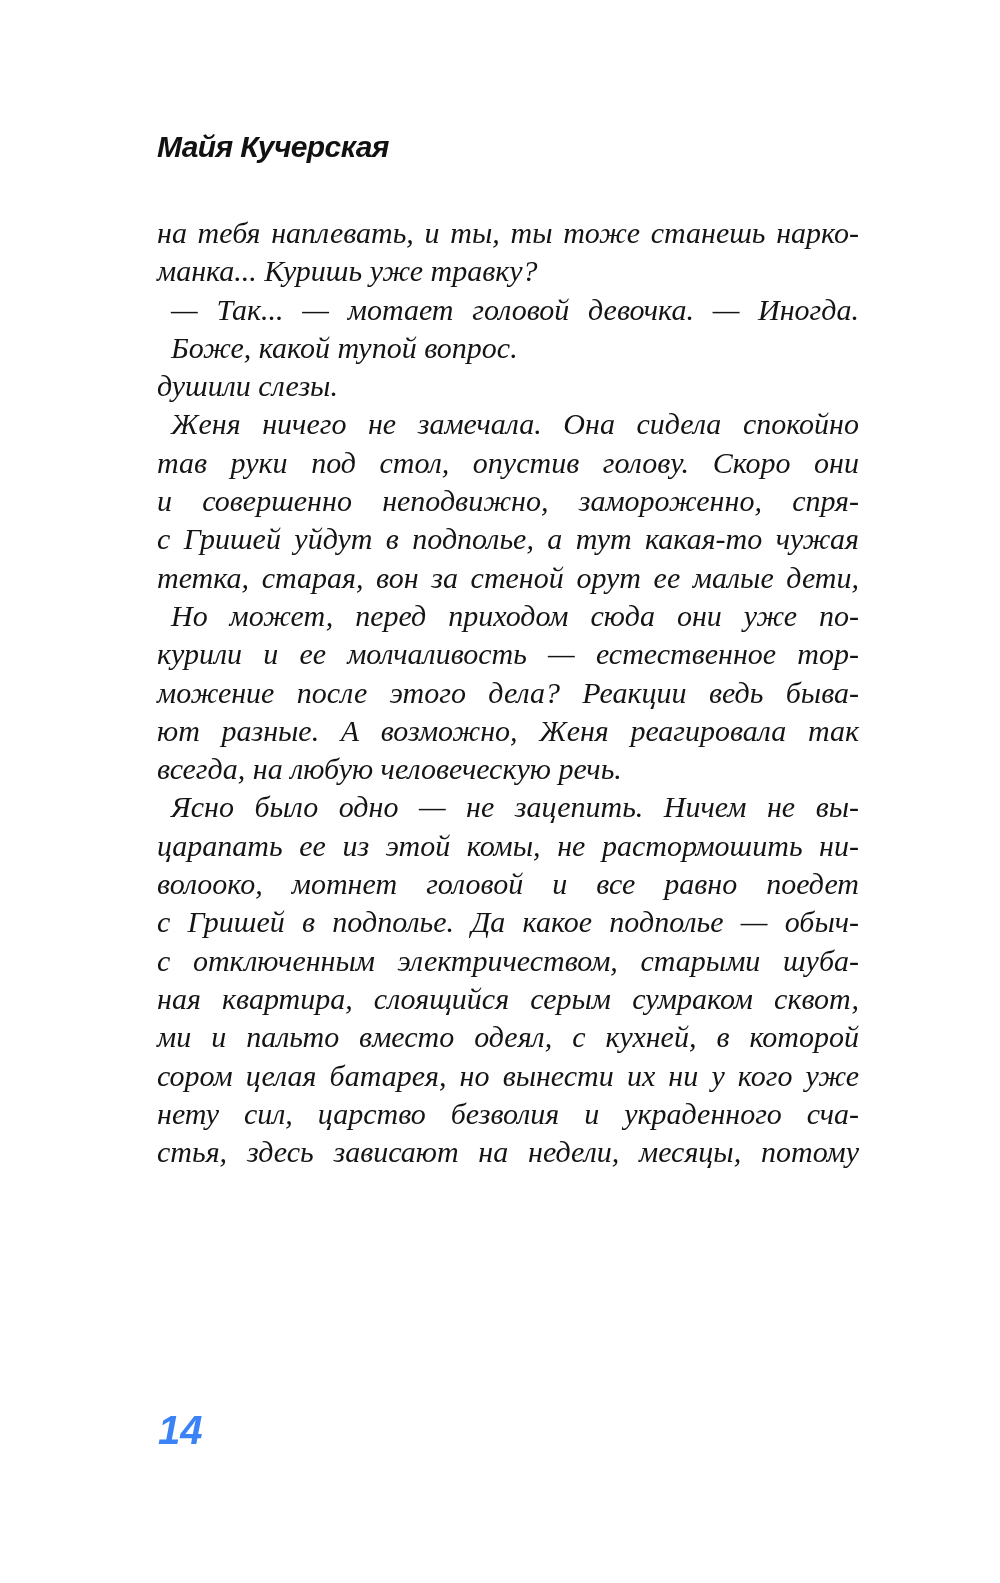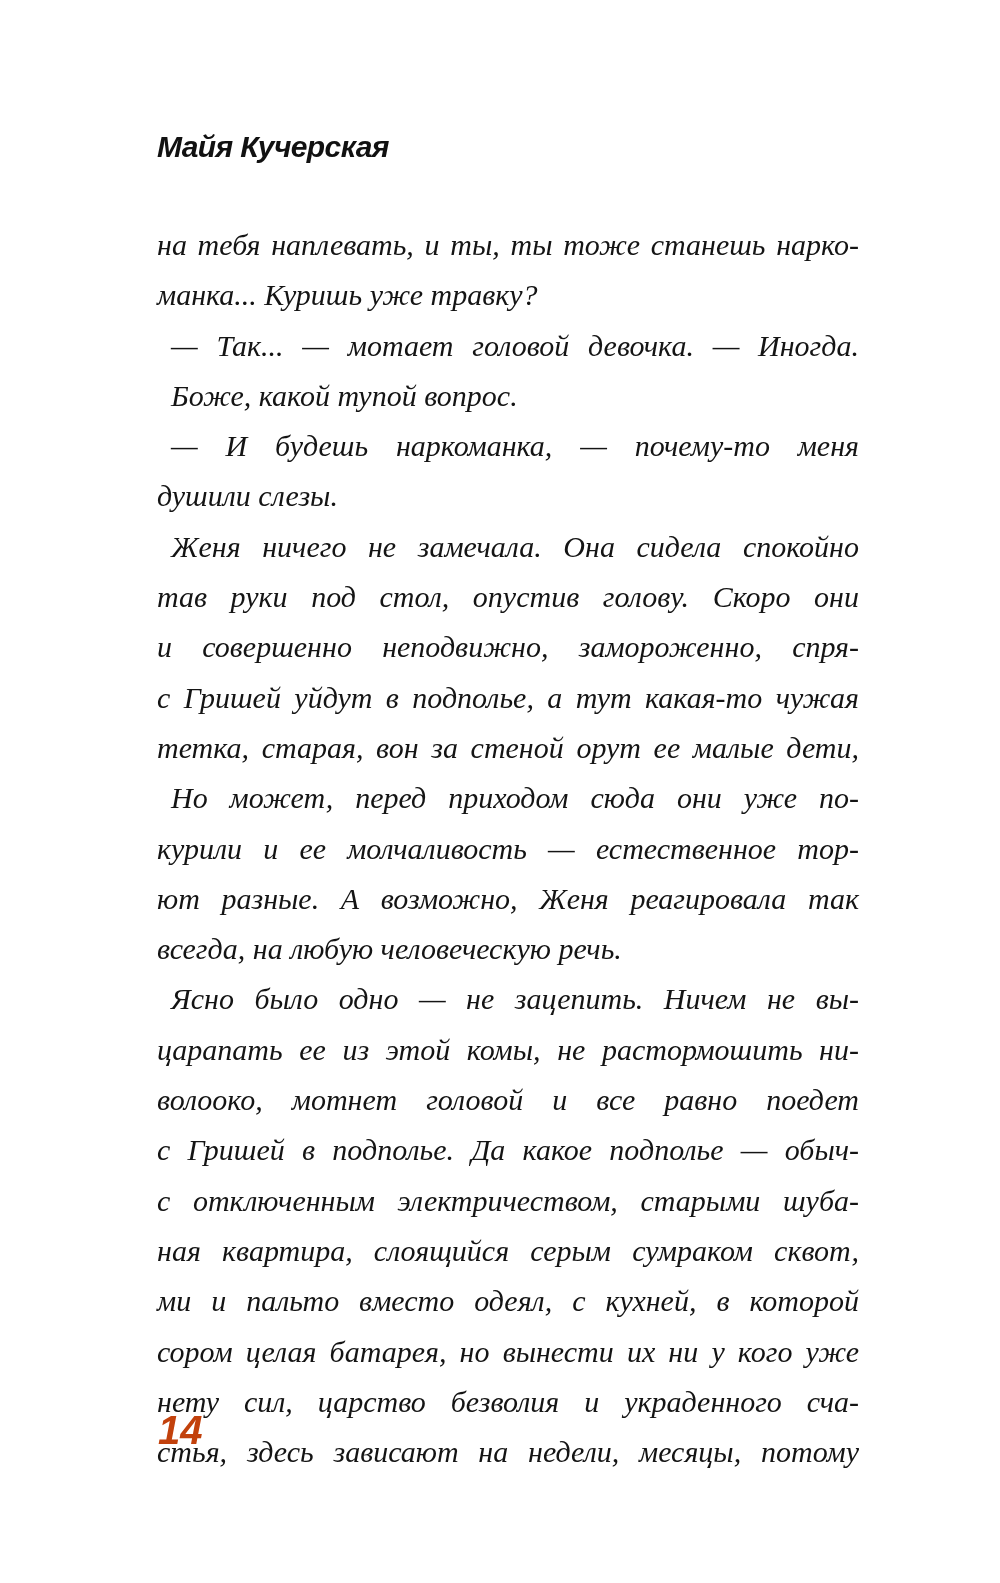--- a/index.html
+++ b/index.html
@@ -35,59 +35,58 @@
     top: 214px;
     width: 702px;
   }
   .line {
     font-size: 30px;
     line-height: 38.3px;
     text-align: justify;
     text-align-last: justify;
     text-justify: inter-word;
     white-space: normal;
-    margin-top: 12px;
   }
   .line.end {
     text-align-last: left;
   }
   .line.indent {
     text-indent: 14px;
   }
   .page-number {
     position: absolute;
     left: 158px;
     top: 1408px;
     font-family: "Liberation Sans", "DejaVu Sans", sans-serif;
     font-weight: 700;
     font-size: 40px;
     line-height: 44px;
-    color: #c2410c;
+    color: #3b82f6;
   }
 </style>
 </head>
 <body>
 
 <div class="page">
   <div class="running-header">Майя Кучерская</div>
 
   <div class="text-block">
       <div class="line">на тебя наплевать, и ты, ты тоже станешь нарко-</div>
       <div class="line end">манка... Куришь уже травку?</div>
       <div class="line indent">— Так... — мотает головой девочка. — Иногда.</div>
       <div class="line indent end">Боже, какой тупой вопрос.</div>
-      <div class="line indent">— И будешь наркоманка, — почему-то меня</div>
       <div class="line end">душили слезы.</div>
       <div class="line indent">Женя ничего не замечала. Она сидела спокойно</div>
       <div class="line">тав руки под стол, опустив голову. Скоро они</div>
       <div class="line">и совершенно неподвижно, замороженно, спря-</div>
       <div class="line">с Гришей уйдут в подполье, а тут какая-то чужая</div>
       <div class="line">тетка, старая, вон за стеной орут ее малые дети,</div>
       <div class="line indent">Но может, перед приходом сюда они уже по-</div>
       <div class="line">курили и ее молчаливость — естественное тор-</div>
+      <div class="line">можение после этого дела? Реакции ведь быва-</div>
       <div class="line">ют разные. А возможно, Женя реагировала так</div>
       <div class="line end">всегда, на любую человеческую речь.</div>
       <div class="line indent">Ясно было одно — не зацепить. Ничем не вы-</div>
       <div class="line">царапать ее из этой комы, не растормошить ни-</div>
       <div class="line">волооко, мотнет головой и все равно поедет</div>
       <div class="line">с Гришей в подполье. Да какое подполье — обыч-</div>
       <div class="line">с отключенным электричеством, старыми шуба-</div>
       <div class="line">ная квартира, слоящийся серым сумраком сквот,</div>
       <div class="line">ми и пальто вместо одеял, с кухней, в которой</div>
       <div class="line">сором целая батарея, но вынести их ни у кого уже</div>

